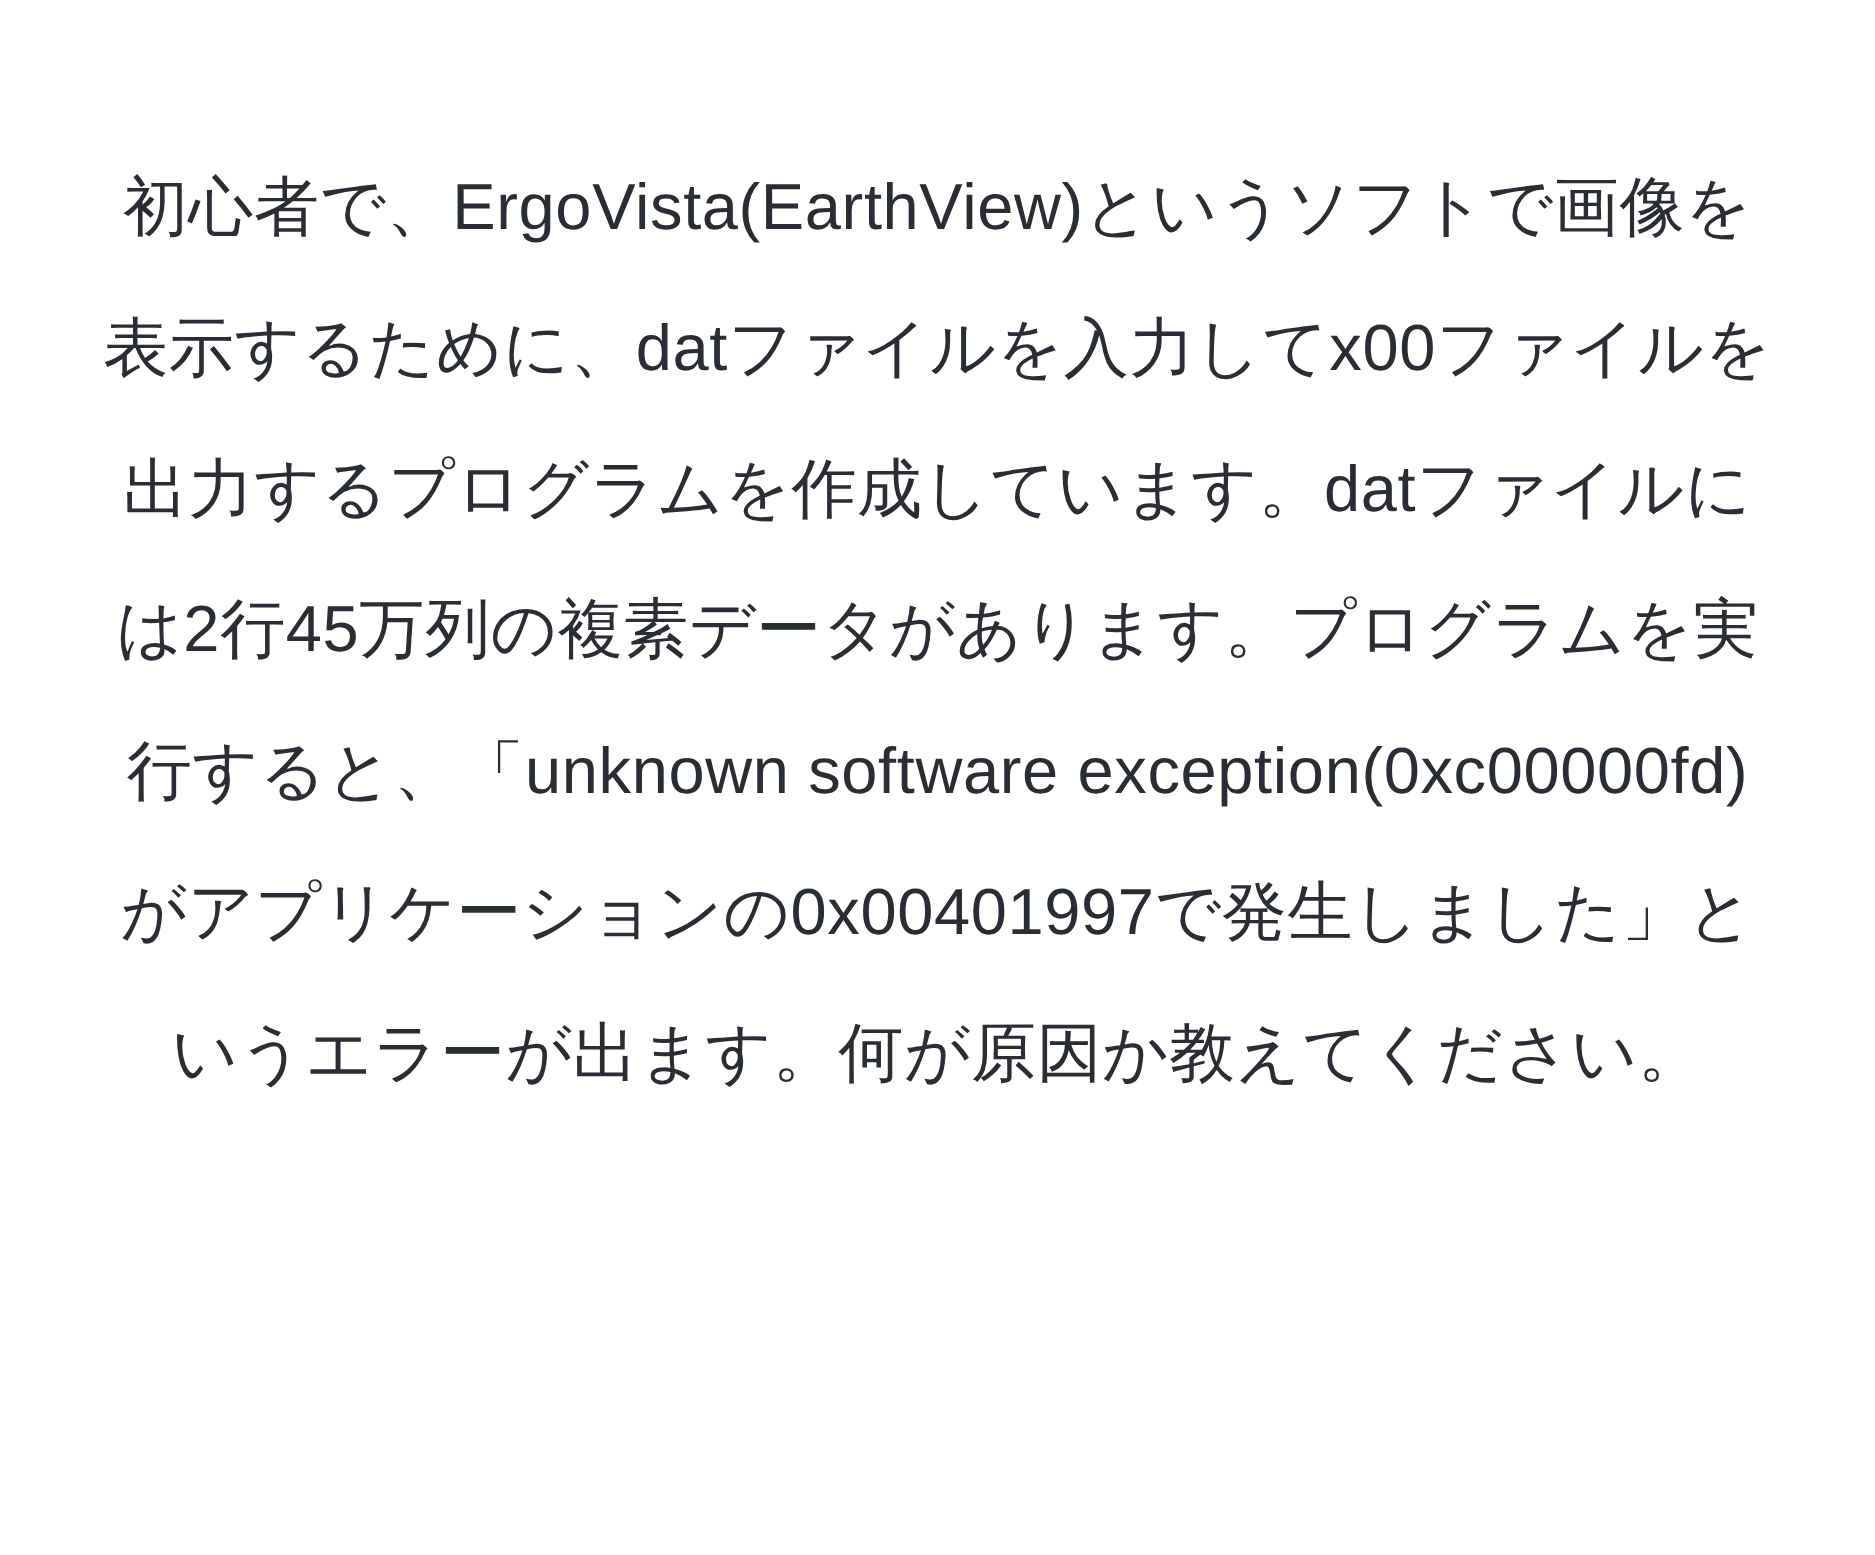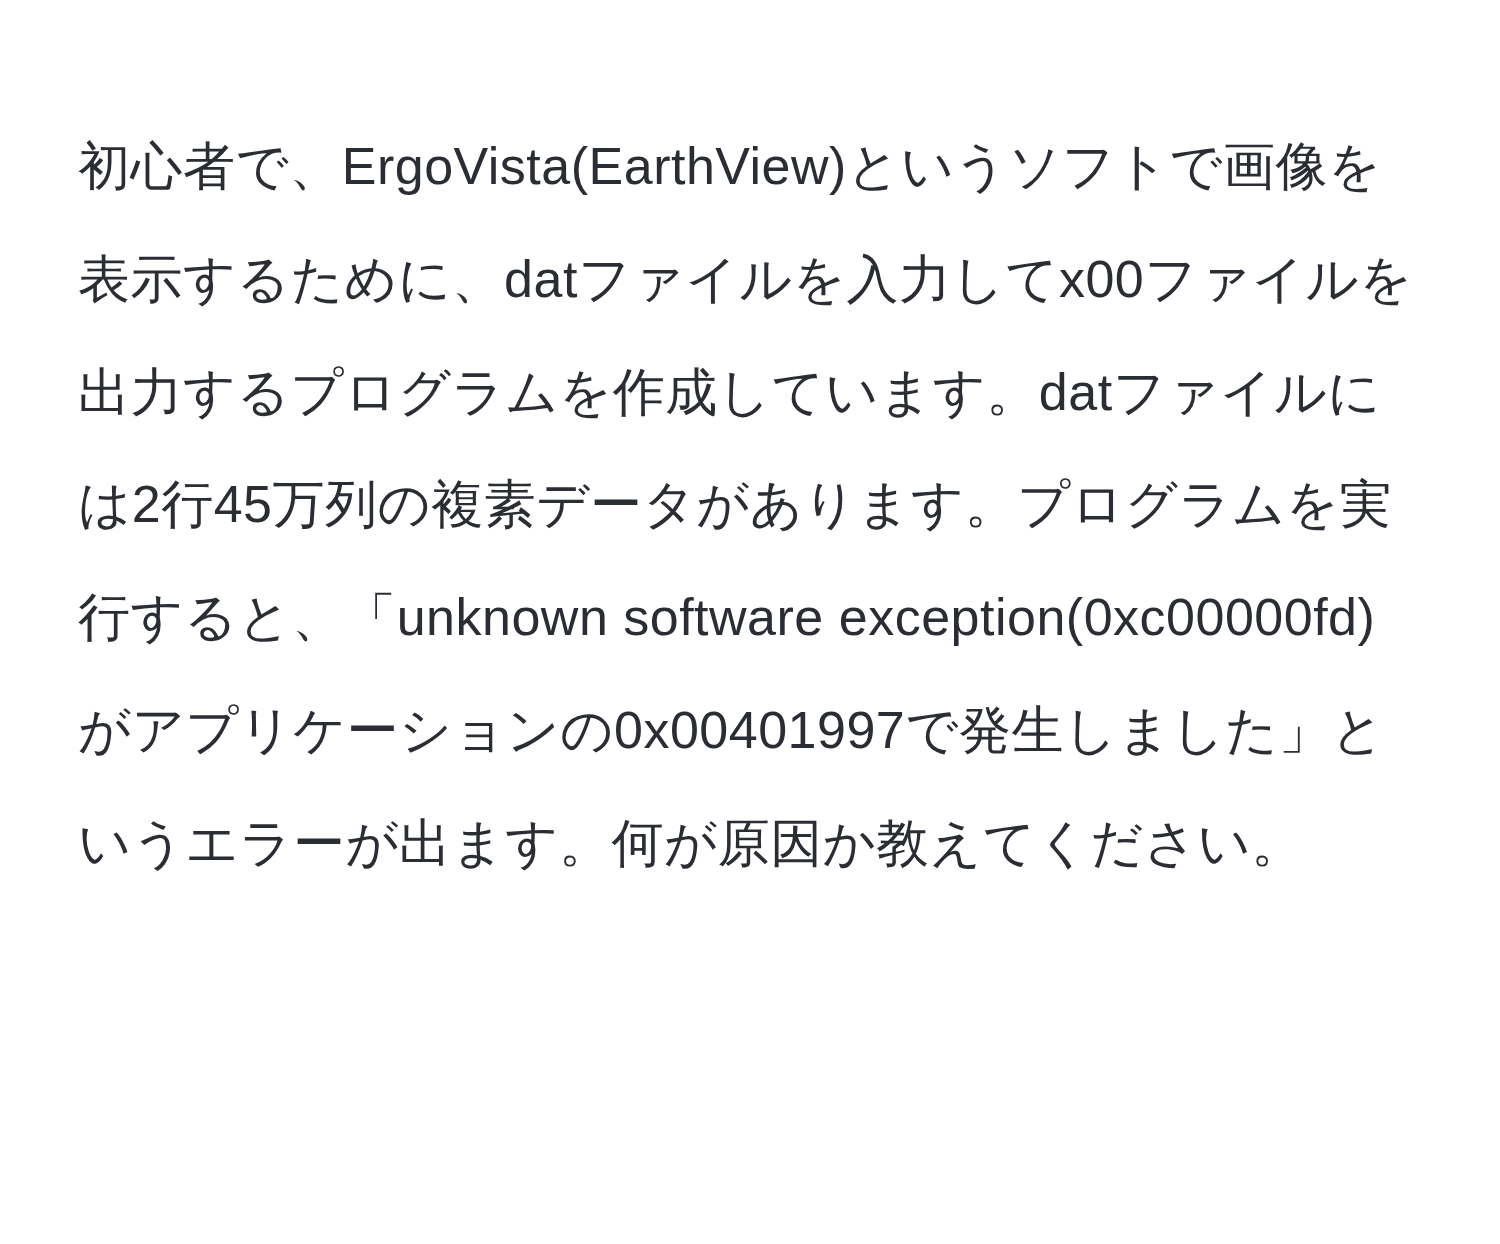--- a/index.html
+++ b/index.html
@@ -11,21 +11,21 @@
     }
     .content {
       padding: 110px 78px 0 78px;
     }
     .paragraph {
       font-size: 52px;
       line-height: 2.17;
       color: #2a2d34;
       letter-spacing: 0.5px;
       font-weight: 400;
-      text-align: left;
+      text-align: center;
     }
   </style>
 </head>
 <body>
 
 <div class="content">
   <p class="paragraph">初心者で、ErgoVista(EarthView)というソフトで画像を表示するために、datファイルを入力してx00ファイルを出力するプログラムを作成しています。datファイルには2行45万列の複素データがあります。プログラムを実行すると、「unknown software exception(0xc00000fd)がアプリケーションの0x00401997で発生しました」というエラーが出ます。何が原因か教えてください。</p>
 </div>
 
 </body></html>

